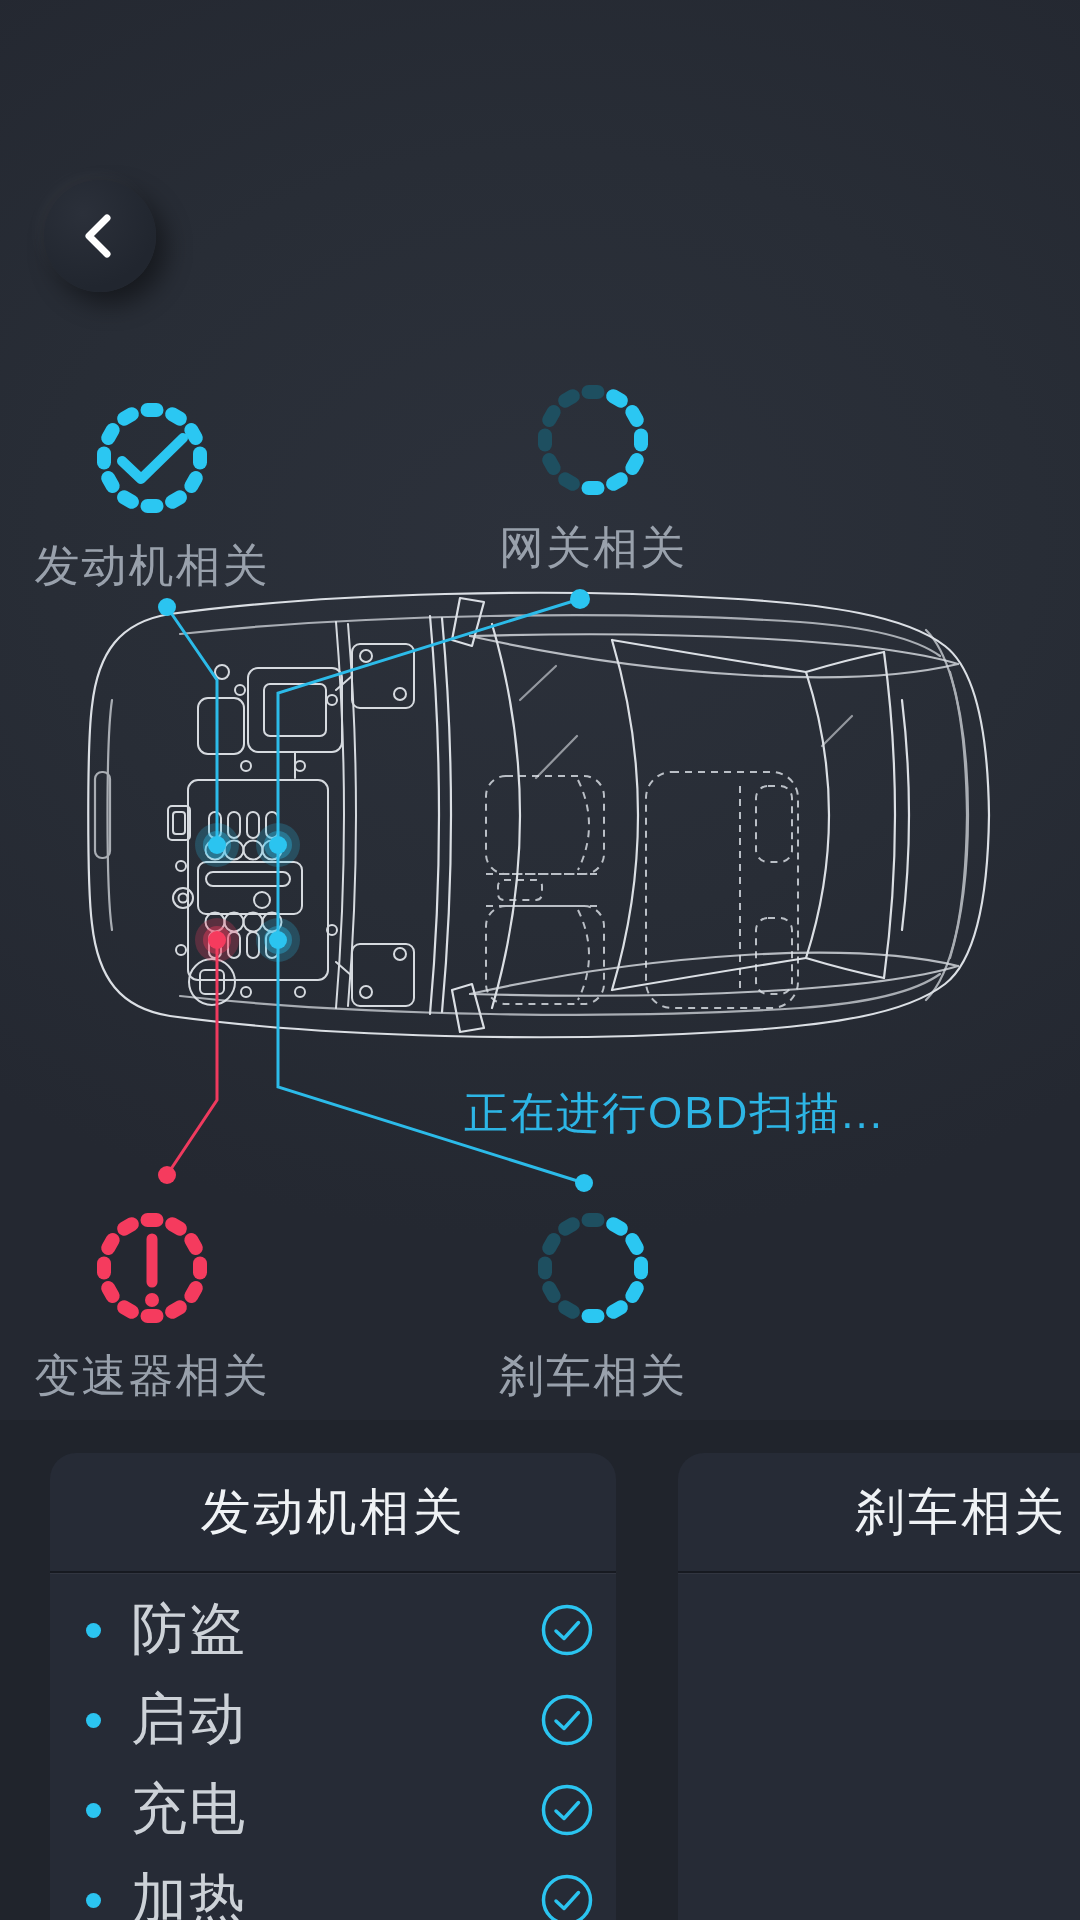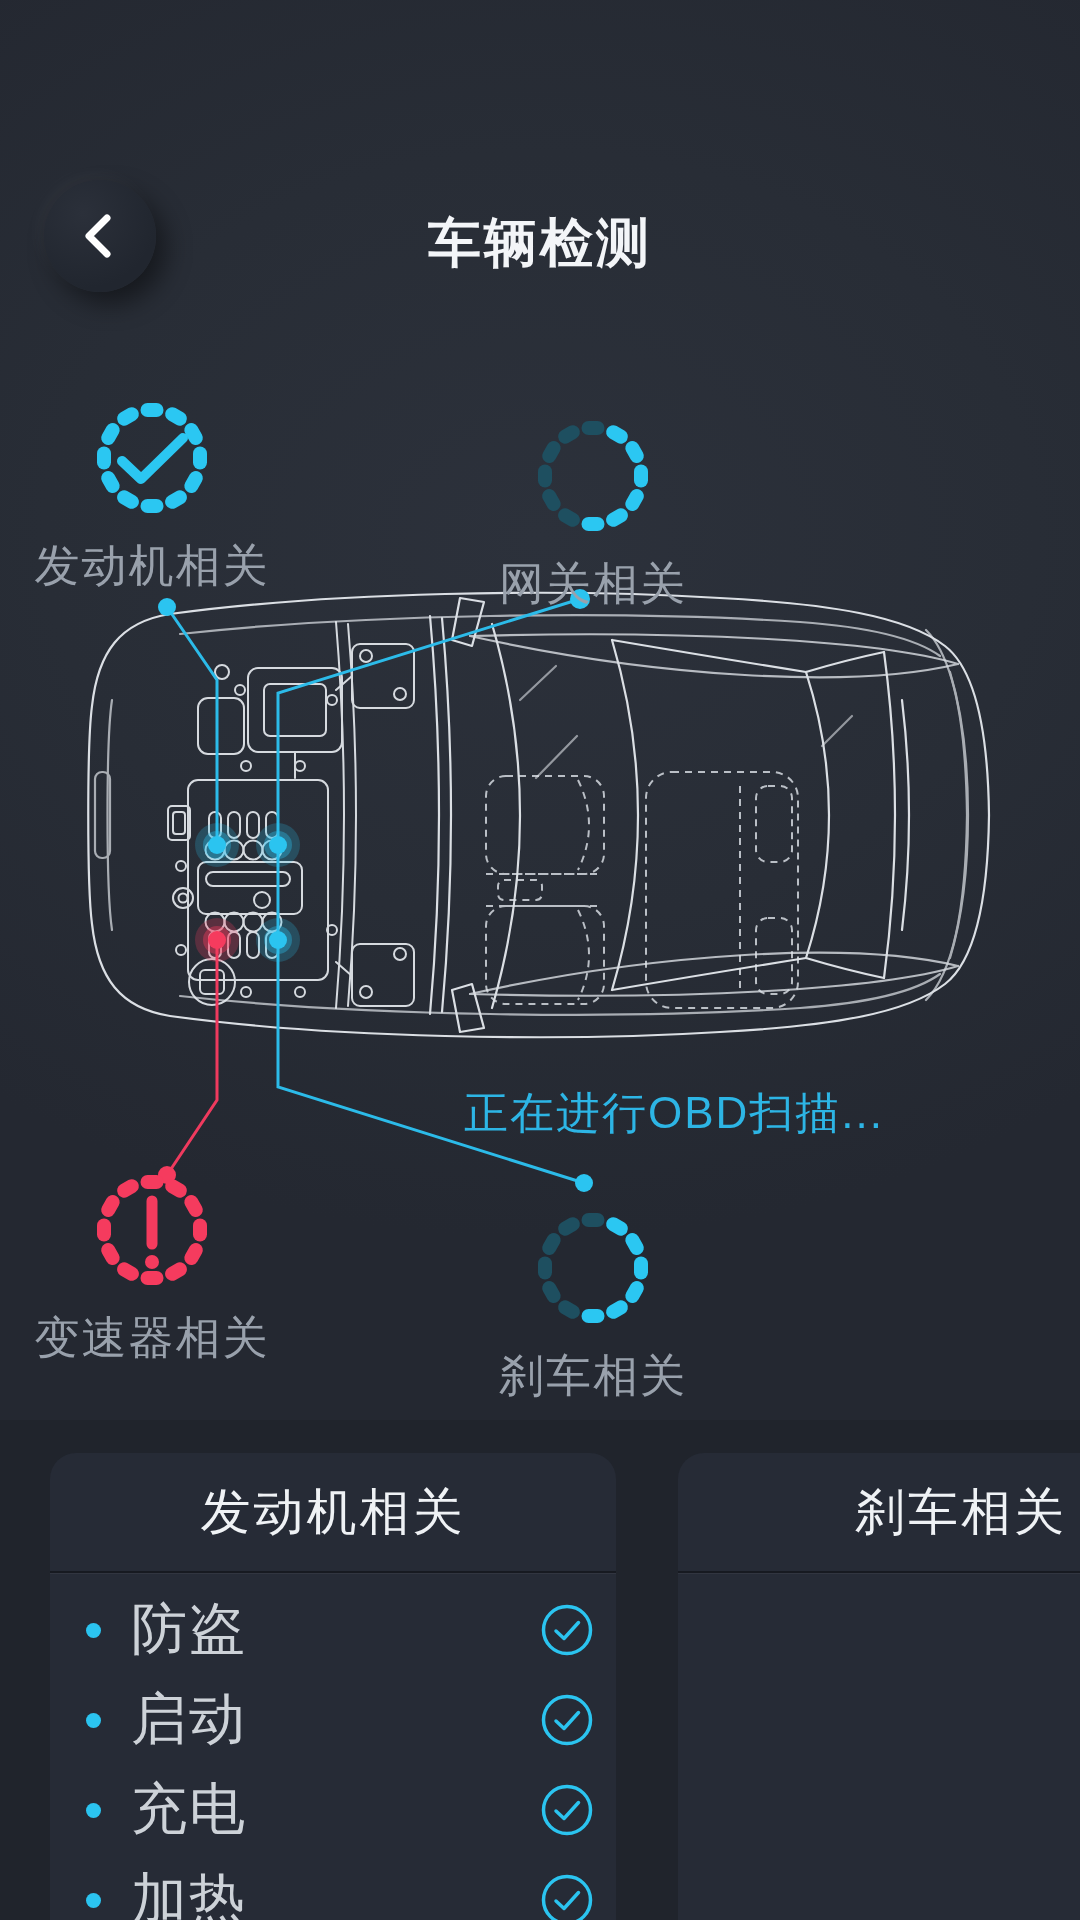--- a/index.html
+++ b/index.html
@@ -21,22 +21,22 @@
     display:flex;align-items:center;justify-content:center;cursor:pointer;
   }
   .pagetitle{
     position:absolute;left:0;top:208px;width:1080px;text-align:center;
     font-size:53px;font-weight:600;color:#f3f5f8;letter-spacing:3px;
   }
   
   .indicator{position:absolute;width:240px;display:flex;flex-direction:column;align-items:center;}
   .ind-label{margin-top:18px;font-size:45px;color:#99a1ac;letter-spacing:2px;white-space:nowrap;}
   .ind-tl{left:32px;top:398px;}
-  .ind-tr{left:473px;top:416px;}
-  .ind-bl{left:32px;top:1170px;}
+  .ind-tr{left:473px;top:380px;}
+  .ind-bl{left:32px;top:1208px;}
   .ind-br{left:473px;top:1208px;}
   
   .scene{position:absolute;left:0;top:0;width:1080px;height:1920px;pointer-events:none;}
   .obdtext{
     position:absolute;left:464px;top:1084px;white-space:nowrap;
     font-size:44px;color:#2db5e5;letter-spacing:2px;
   }
   
   .cardscrim{position:absolute;left:0;top:1420px;width:1080px;height:500px;background:#20242c;}
   .cards{position:absolute;left:0;top:1453px;width:1080px;height:467px;}
@@ -209,21 +209,20 @@
       <circle cx="278" cy="940" r="9" fill="#2bc4f0"></circle>
     </g>
   </svg>
 
 
   <div class="backbtn">
     <svg width="58" height="58" viewBox="0 0 58 58">
       <polyline points="36,11 18,29 36,47" fill="none" stroke="#ffffff" stroke-width="7" stroke-linecap="round" stroke-linejoin="round"></polyline>
     </svg>
   </div>
-  <div class="pagetitle">车辆检测</div>
 
   <div class="indicator ind-tl">
     <svg width="120" height="120" viewBox="0 0 120 120">
       <g fill="#2bc7f2">
         <use href="#seg"></use>
           <use href="#seg" transform="rotate(30 60 60)"></use>
           <use href="#seg" transform="rotate(60 60 60)"></use>
         <use href="#seg" transform="rotate(90 60 60)"></use>
           <use href="#seg" transform="rotate(120 60 60)"></use>
           <use href="#seg" transform="rotate(150 60 60)"></use>

